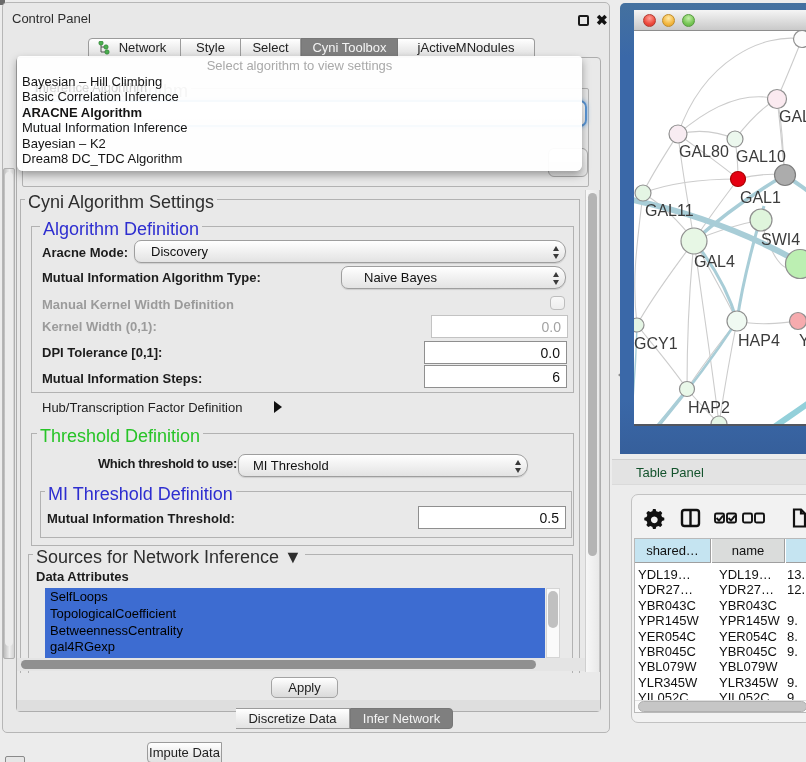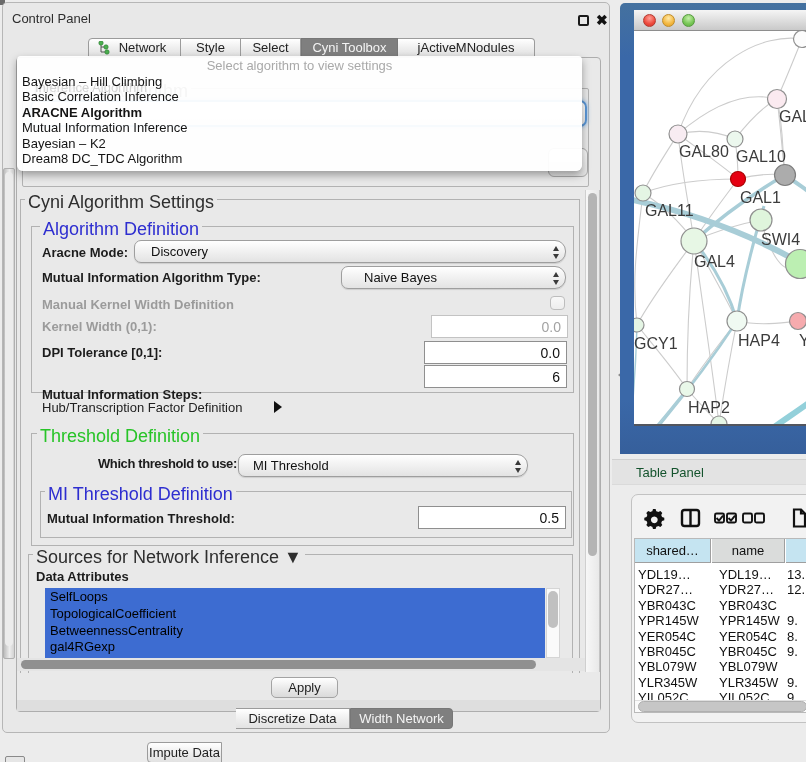--- a/index.html
+++ b/index.html
@@ -82,21 +82,21 @@
 
 <div class="lbl dis" style="left:42px;top:297px;">Manual Kernel Width Definition</div>
 <div class="abs" style="left:550px;top:296px;width:15px;height:14px;border:1px solid #bdbdbd;border-radius:4px;background:linear-gradient(#f8f8f8,#ededed);"></div>
 
 <div class="lbl dis" style="left:42px;top:319px;">Kernel Width (0,1):</div>
 <div class="field" style="left:431px;top:315px;width:137px;height:23px;border-color:#c3c3c3;color:#a3a3a3;">0.0</div>
 
 <div class="lbl" style="left:42px;top:345px;">DPI Tolerance [0,1]:</div>
 <div class="field" style="left:424px;top:341px;width:143px;height:23px;">0.0</div>
 
-<div class="lbl" style="left:42px;top:371px;margin-top:16px;">Mutual Information Steps:</div>
+<div class="lbl" style="left:42px;top:371px;">Mutual Information Steps:</div>
 <div class="field" style="left:424px;top:365px;width:143px;height:23px;">6</div>
 
 <div class="abs" style="left:42px;top:400px;font-size:13px;color:#222;">Hub/Transcription Factor Definition</div>
 <div class="abs" style="left:274px;top:401px;width:0;height:0;border-left:8px solid #111;border-top:6px solid transparent;border-bottom:6px solid transparent;"></div>
 
 <div class="gbox" style="left:31px;top:433px;width:543px;height:113px;"></div>
 <div class="gtitle" style="left:37px;top:426px;color:#27c427;">Threshold Definition</div>
 
 <div class="lbl" style="left:98px;top:456px;letter-spacing:-0.4px;">Which threshold to use:</div>
 <div class="combo" style="left:238px;top:454px;width:290px;height:23px;">
@@ -123,21 +123,21 @@
 <div class="abs" style="left:17px;top:658px;width:568px;height:13px;background:#e4e4e4;"></div>
 <div class="abs" style="left:21px;top:660px;width:515px;height:9px;background:#909090;border-radius:5px;"></div>
 
 <div class="abs" style="left:585px;top:190px;width:15px;height:482px;background:linear-gradient(to right,#f7f7f7,#e9e9e9);border-left:1px solid #cfcfcf;border-right:1px solid #c4c4c4;"></div>
 <div class="abs" style="left:588px;top:193px;width:9px;height:363px;background:#b4b4b4;border-radius:5px;"></div>
 
 <div class="abs" style="left:271px;top:677px;width:67px;height:21px;border:1px solid #a3a3a3;border-radius:5px;background:linear-gradient(#ffffff,#e9e9e9 55%,#dadada);font-size:13px;color:#222;text-align:center;line-height:20px;">Apply</div>
 
 <div class="tab" style="left:147px;top:708px;width:75px;height:21px;line-height:20px;border-radius:4px 0 0 4px;margin-top:34px;">Impute Data</div>
 <div class="tab" style="left:236px;top:708px;width:114px;height:21px;line-height:20px;border-left:none;">Discretize Data</div>
-<div class="tab seltab" style="left:350px;top:708px;width:103px;height:21px;line-height:20px;border-radius:0 4px 4px 0;">Width Network</div>
+<div class="tab seltab" style="left:350px;top:708px;width:103px;height:21px;line-height:20px;border-radius:0 4px 4px 0;">Infer Network</div>
 
 <div class="abs" style="left:5px;top:756px;width:20px;height:10px;border:1px solid #8a8a8a;border-radius:2px;background:#e6e6e6;"></div>
 
 <div class="abs" style="left:17px;top:56px;width:565px;height:115px;background:rgba(255,255,255,0.95);border-radius:4px 4px 6px 6px;box-shadow:0 4px 9px rgba(0,0,0,0.35);"></div>
 <div class="abs" style="left:17px;top:58px;width:565px;text-align:center;font-size:13px;color:#a9a9a9;">Select algorithm to view settings</div>
 <div class="abs" style="left:35px;top:80px;font-size:13px;color:#d4d4d4;">Inference Algorithm</div>
 <div class="abs" style="left:22px;top:74px;font-size:13px;color:#141414;line-height:15.4px;">
 Bayesian – Hill Climbing<br>
 Basic Correlation Inference<br>
 <b>ARACNE Algorithm</b><br>

